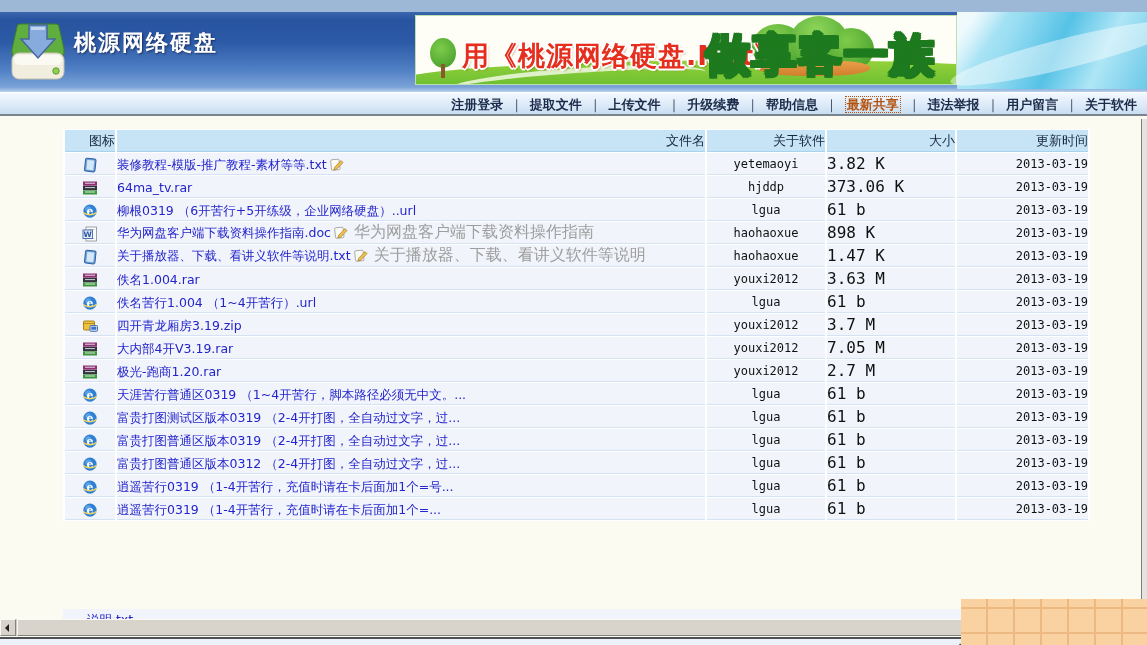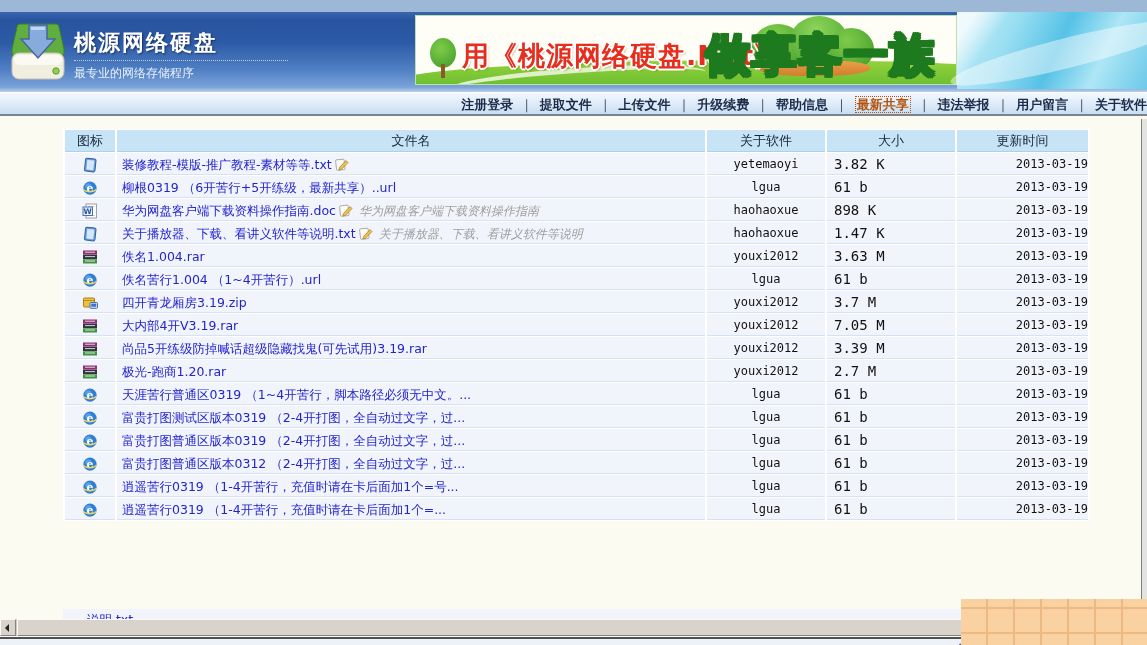--- a/index.html
+++ b/index.html
@@ -30,39 +30,39 @@
   .banner-slogan { position:absolute; right:20px; top:10px; font-size:44px; font-weight:bold; letter-spacing:2px; white-space:nowrap;
     background:linear-gradient(180deg,#ffe24a 20%,#f7b63a 60%,#ef9a30 100%); -webkit-background-clip:text; background-clip:text; color:transparent;
     text-shadow:-2px 0 #1e7a1e,2px 0 #1e7a1e,0 -2px #1e7a1e,0 2px #1e7a1e,-2px -2px #1e7a1e,2px 2px #1e7a1e,2px -2px #1e7a1e,-2px 2px #1e7a1e; }
   .header-swoosh { position:absolute; left:957px; top:0; width:190px; height:77px;
     background:
       linear-gradient(125deg, rgba(255,255,255,.75) 0 8%, rgba(255,255,255,0) 22%),
       linear-gradient(115deg,#c8eefa 0%,#9adef2 28%,#56c2e6 52%,#aee6f6 74%,#6cc9e8 100%); }
   .header-swoosh::after { content:""; position:absolute; left:-10px; top:26px; width:240px; height:30px; background:rgba(255,255,255,.45); border-radius:50%; transform:rotate(-14deg); }
 
   
-  .nav { position:absolute; left:0; top:80px; width:1147px; height:24px; background:linear-gradient(#f2f8fe,#d9e8f7 65%,#c8ddf1); border-top:1px solid #fff; border-bottom:2px solid #79848f; text-align:right; white-space:nowrap; }
+  .nav { position:absolute; left:0; top:80px; width:1147px; height:24px; background:linear-gradient(#f2f8fe,#d9e8f7 65%,#c8ddf1); border-top:1px solid #fff; border-bottom:2px solid #79848f; text-align:right; padding-right:10px; white-space:nowrap; }
   .nav-inner { display:inline-block; line-height:21px; }
   .nav-link { color:#1b2b4a; font-size:13px; font-weight:600; text-decoration:none; cursor:pointer; }
   .nav-link.active { color:#b4530f; border:1px dotted #b4530f; padding:0 1px; }
   .nav-sep { color:#1b2b4a; font-size:13px; margin:0 7px; }
 
   
   .content { position:absolute; left:0; top:104px; width:1147px; height:521px; background:#fbfbf1; }
   table.files { position:absolute; left:63px; top:13px; width:1027px; border-collapse:separate; border-spacing:2px 1px; table-layout:fixed; background:#fff; }
-  .files th { background:#c7e4f7; height:22px; font-size:13px; font-weight:400; color:#16263c; text-align:center; border-bottom:1px solid #a9d2ec; overflow:hidden; white-space:nowrap; }
+  .files th { background:#c7e4f7; height:22px; font-size:13px; font-weight:400; color:#16263c; text-align:right; border-bottom:1px solid #a9d2ec; overflow:hidden; white-space:nowrap; }
   .files td { background:#f1f4fb; height:22px; border-bottom:1px solid #d5e2f3; overflow:hidden; white-space:nowrap; vertical-align:middle; }
   td.c-icon { text-align:center; }
   td.c-icon svg { vertical-align:middle; }
-  td.c-name { padding-left:5px; }
+  td.c-name { }
   .file-link { color:#2324cb; font-size:12.5px; text-decoration:none; cursor:pointer; }
-  .file-note { color:#9e9e9e; font-size:12px; margin-left:6px;font-style:italic; }
+  .file-note { color:#9e9e9e; font-size:16px; margin-left:6px; }
   .pencil { margin-left:3px; vertical-align:-2px; }
   td.c-owner { text-align:center; font-family:"DejaVu Sans Mono", monospace; font-size:12px; color:#111; }
-  td.c-size { padding-left:7px; font-family:"DejaVu Sans Mono", monospace; font-size:14px; color:#111; }
+  td.c-size { font-family:"DejaVu Sans Mono", monospace; font-size:16px; color:#111; }
   td.c-date { text-align:right; font-family:"DejaVu Sans Mono", monospace; font-size:12px; color:#111; }
 
   .partial-row { position:absolute; left:63px; top:493px; width:1027px; height:10px; overflow:hidden; }
   .partial-row .inner { width:100%; height:22px; background:#f1f4fb; padding-left:24px; }
   .partial-row .inner span { color:#2324cb; font-size:12.5px; }
 
   
   .hscroll { position:absolute; left:0; top:503px; width:1147px; height:17px; background:#cfcbc3; }
   .hscroll-btn { position:absolute; left:0; top:0; width:16px; height:17px; background:#d8d4cc; border:1px solid; border-color:#fbfaf8 #86837e #86837e #fbfaf8; cursor:pointer; }
   .hscroll-btn::after { content:""; position:absolute; left:4px; top:4px; border:4px solid transparent; border-right-color:#222; border-left-width:0; }
@@ -88,21 +88,20 @@
   <div class="header">
     <svg class="logo-svg" width="56" height="64" viewBox="0 0 56 64">
       <path d="M10 4 h36 a3 3 0 0 1 3 3 l5 22 v6 h-52 v-6 l5 -22 a3 3 0 0 1 3 -3 z" fill="#5fae3f" stroke="#3f7f2a"></path>
       <rect x="2" y="33" width="52" height="26" rx="7" fill="#f1eee0" stroke="#c6c2ae"></rect>
       <rect x="4" y="35" width="48" height="10" rx="5" fill="#fbfaf2"></rect>
       <path d="M19 5 h18 v14 h8 L28 38 11 19 h8 z" fill="#87abdd" stroke="#47659e" stroke-width="1.5"></path>
       <path d="M21 7 h14 v3 h-14z" fill="#c2d6ef"></path>
       <circle cx="46" cy="51" r="3.2" fill="#90d24f" stroke="#5f9a2f"></circle>
     </svg>
     <div class="site-title">桃源网络硬盘</div>
-    <div class="site-subtitle">最专业的网络存储程序</div>
 
     <div class="banner">
       <div class="banner-grass"></div>
       <div class="banner-path"></div>
       <div class="tree tree-sm"></div>
       <div class="tree tree-c1"></div>
       <div class="tree tree-c2"></div>
       <div class="tree tree-c3"></div>
       <div class="bush"></div>
       <div class="banner-main">用《桃源网络硬盘.Net》</div>
@@ -145,26 +144,40 @@
             <td class="c-name"><a class="file-link">装修教程-模版-推广教程-素材等等.txt</a><span><svg class="pencil" width="14" height="13" viewBox="0 0 14 13">
                   <rect x="1" y="1.5" width="8.5" height="10.5" rx="1" fill="#fbfbf6" stroke="#9a9a9a" stroke-width=".8" transform="rotate(-6 5 6)"></rect>
                   <path d="M4.5 9.5 L11 2.6 l2 2 L6.5 11.3 l-2.6 .7 z" fill="#eec14e" stroke="#a2791e" stroke-width=".7"></path>
                 </svg></span></td>
             <td class="c-owner">yetemaoyi</td>
             <td class="c-size">3.82 K</td>
             <td class="c-date">2013-03-19</td>
           </tr>
           <tr>
             <td class="c-icon"><svg width="16" height="16" viewBox="0 0 16 16">
-                <circle cx="8" cy="8.2" r="6.6" fill="#2f7fd4"></circle>
-                <circle cx="6.3" cy="6.3" r="3" fill="#7fc0f0" opacity=".55"></circle>
-                <text x="8" y="11.8" font-size="11" font-weight="bold" fill="#fff" text-anchor="middle" font-family="DejaVu Serif, serif">e</text>
-                <path d="M1.4 9.8 C5 12.6 11.2 12.4 14.8 9.2" stroke="#f5d75a" stroke-width="1.3" fill="none"></path>
-              </svg></td>
-            <td class="c-name"><a class="file-link">柳根0319 （6开苦行+5开练级，最新共享）..url</a></td>
+                <rect x="1" y="1.5" width="14" height="4.2" fill="#8c2f73"></rect>
+                <rect x="1" y="5.9" width="14" height="4.2" fill="#33333d"></rect>
+                <rect x="1" y="10.3" width="14" height="4.2" fill="#3f9440"></rect>
+                <rect x="3" y="2.7" width="10" height="1" fill="#e8d8e4"></rect>
+                <rect x="3" y="7.1" width="10" height="1" fill="#cfd2da"></rect>
+                <rect x="3" y="11.5" width="10" height="1" fill="#d6ecd4"></rect>
+              </svg></td>
+            <td class="c-name"><a class="file-link">64ma_tv.rar</a></td>
+            <td class="c-owner">hjddp</td>
+            <td class="c-size">373.06 K</td>
+            <td class="c-date">2013-03-19</td>
+          </tr>
+          <tr>
+            <td class="c-icon"><svg width="16" height="16" viewBox="0 0 16 16">
+                <circle cx="8" cy="8.2" r="6.6" fill="#2f7fd4"></circle>
+                <circle cx="6.3" cy="6.3" r="3" fill="#7fc0f0" opacity=".55"></circle>
+                <text x="8" y="11.8" font-size="11" font-weight="bold" fill="#fff" text-anchor="middle" font-family="DejaVu Serif, serif">e</text>
+                <path d="M1.4 9.8 C5 12.6 11.2 12.4 14.8 9.2" stroke="#f5d75a" stroke-width="1.3" fill="none"></path>
+              </svg></td>
+            <td class="c-name"><a class="file-link">柳根0319 （6开苦行+5开练级，企业网络硬盘）..url</a></td>
             <td class="c-owner">lgua</td>
             <td class="c-size">61 b</td>
             <td class="c-date">2013-03-19</td>
           </tr>
           <tr>
             <td class="c-icon"><svg width="16" height="16" viewBox="0 0 16 16">
                 <rect x="4" y="1" width="10.5" height="14" fill="#fdfdfd" stroke="#8a8a8a" stroke-width=".8"></rect>
                 <rect x="6" y="3" width="6.5" height="1" fill="#c3ccd6"></rect>
                 <rect x="6" y="12" width="6.5" height="1" fill="#c3ccd6"></rect>
                 <rect x="1" y="4" width="9.5" height="8.5" fill="#e9f1fb" stroke="#3c64a8" stroke-width=".9"></rect>
@@ -247,34 +260,20 @@
           </tr>
           <tr>
             <td class="c-icon"><svg width="16" height="16" viewBox="0 0 16 16">
                 <rect x="1" y="1.5" width="14" height="4.2" fill="#8c2f73"></rect>
                 <rect x="1" y="5.9" width="14" height="4.2" fill="#33333d"></rect>
                 <rect x="1" y="10.3" width="14" height="4.2" fill="#3f9440"></rect>
                 <rect x="3" y="2.7" width="10" height="1" fill="#e8d8e4"></rect>
                 <rect x="3" y="7.1" width="10" height="1" fill="#cfd2da"></rect>
                 <rect x="3" y="11.5" width="10" height="1" fill="#d6ecd4"></rect>
               </svg></td>
-            <td class="c-name"><a class="file-link">尚品5开练级防掉喊话超级隐藏找鬼(可先试用)3.19.rar</a></td>
-            <td class="c-owner">youxi2012</td>
-            <td class="c-size">3.39 M</td>
-            <td class="c-date">2013-03-19</td>
-          </tr>
-          <tr>
-            <td class="c-icon"><svg width="16" height="16" viewBox="0 0 16 16">
-                <rect x="1" y="1.5" width="14" height="4.2" fill="#8c2f73"></rect>
-                <rect x="1" y="5.9" width="14" height="4.2" fill="#33333d"></rect>
-                <rect x="1" y="10.3" width="14" height="4.2" fill="#3f9440"></rect>
-                <rect x="3" y="2.7" width="10" height="1" fill="#e8d8e4"></rect>
-                <rect x="3" y="7.1" width="10" height="1" fill="#cfd2da"></rect>
-                <rect x="3" y="11.5" width="10" height="1" fill="#d6ecd4"></rect>
-              </svg></td>
             <td class="c-name"><a class="file-link">极光-跑商1.20.rar</a></td>
             <td class="c-owner">youxi2012</td>
             <td class="c-size">2.7 M</td>
             <td class="c-date">2013-03-19</td>
           </tr>
           <tr>
             <td class="c-icon"><svg width="16" height="16" viewBox="0 0 16 16">
                 <circle cx="8" cy="8.2" r="6.6" fill="#2f7fd4"></circle>
                 <circle cx="6.3" cy="6.3" r="3" fill="#7fc0f0" opacity=".55"></circle>
                 <text x="8" y="11.8" font-size="11" font-weight="bold" fill="#fff" text-anchor="middle" font-family="DejaVu Serif, serif">e</text>

